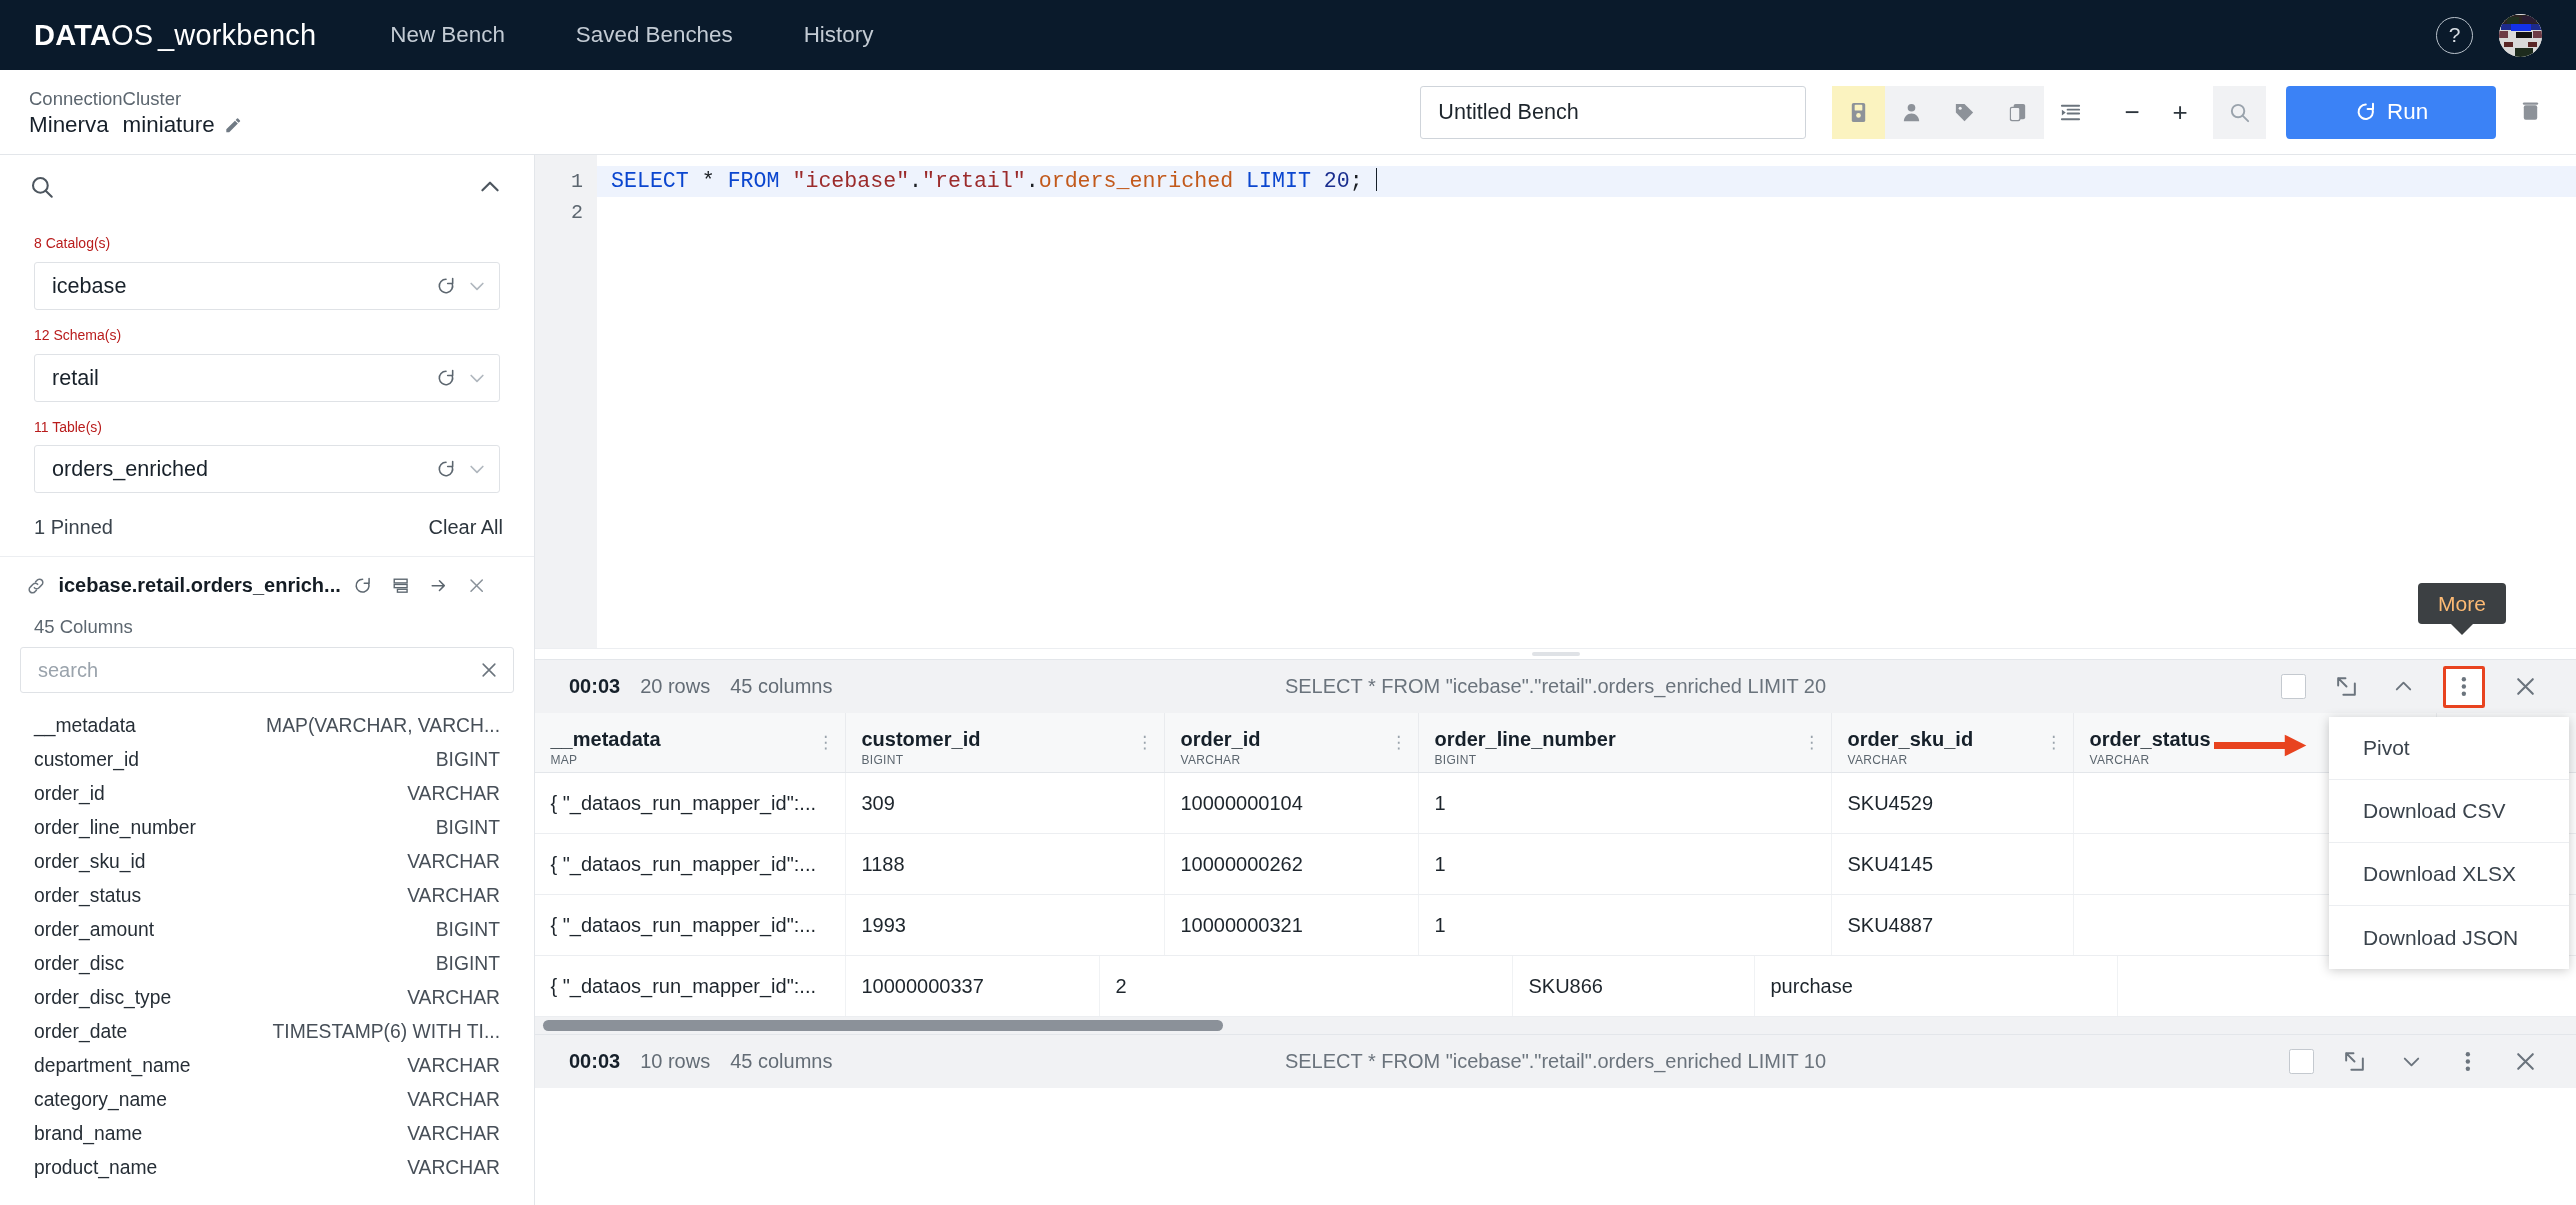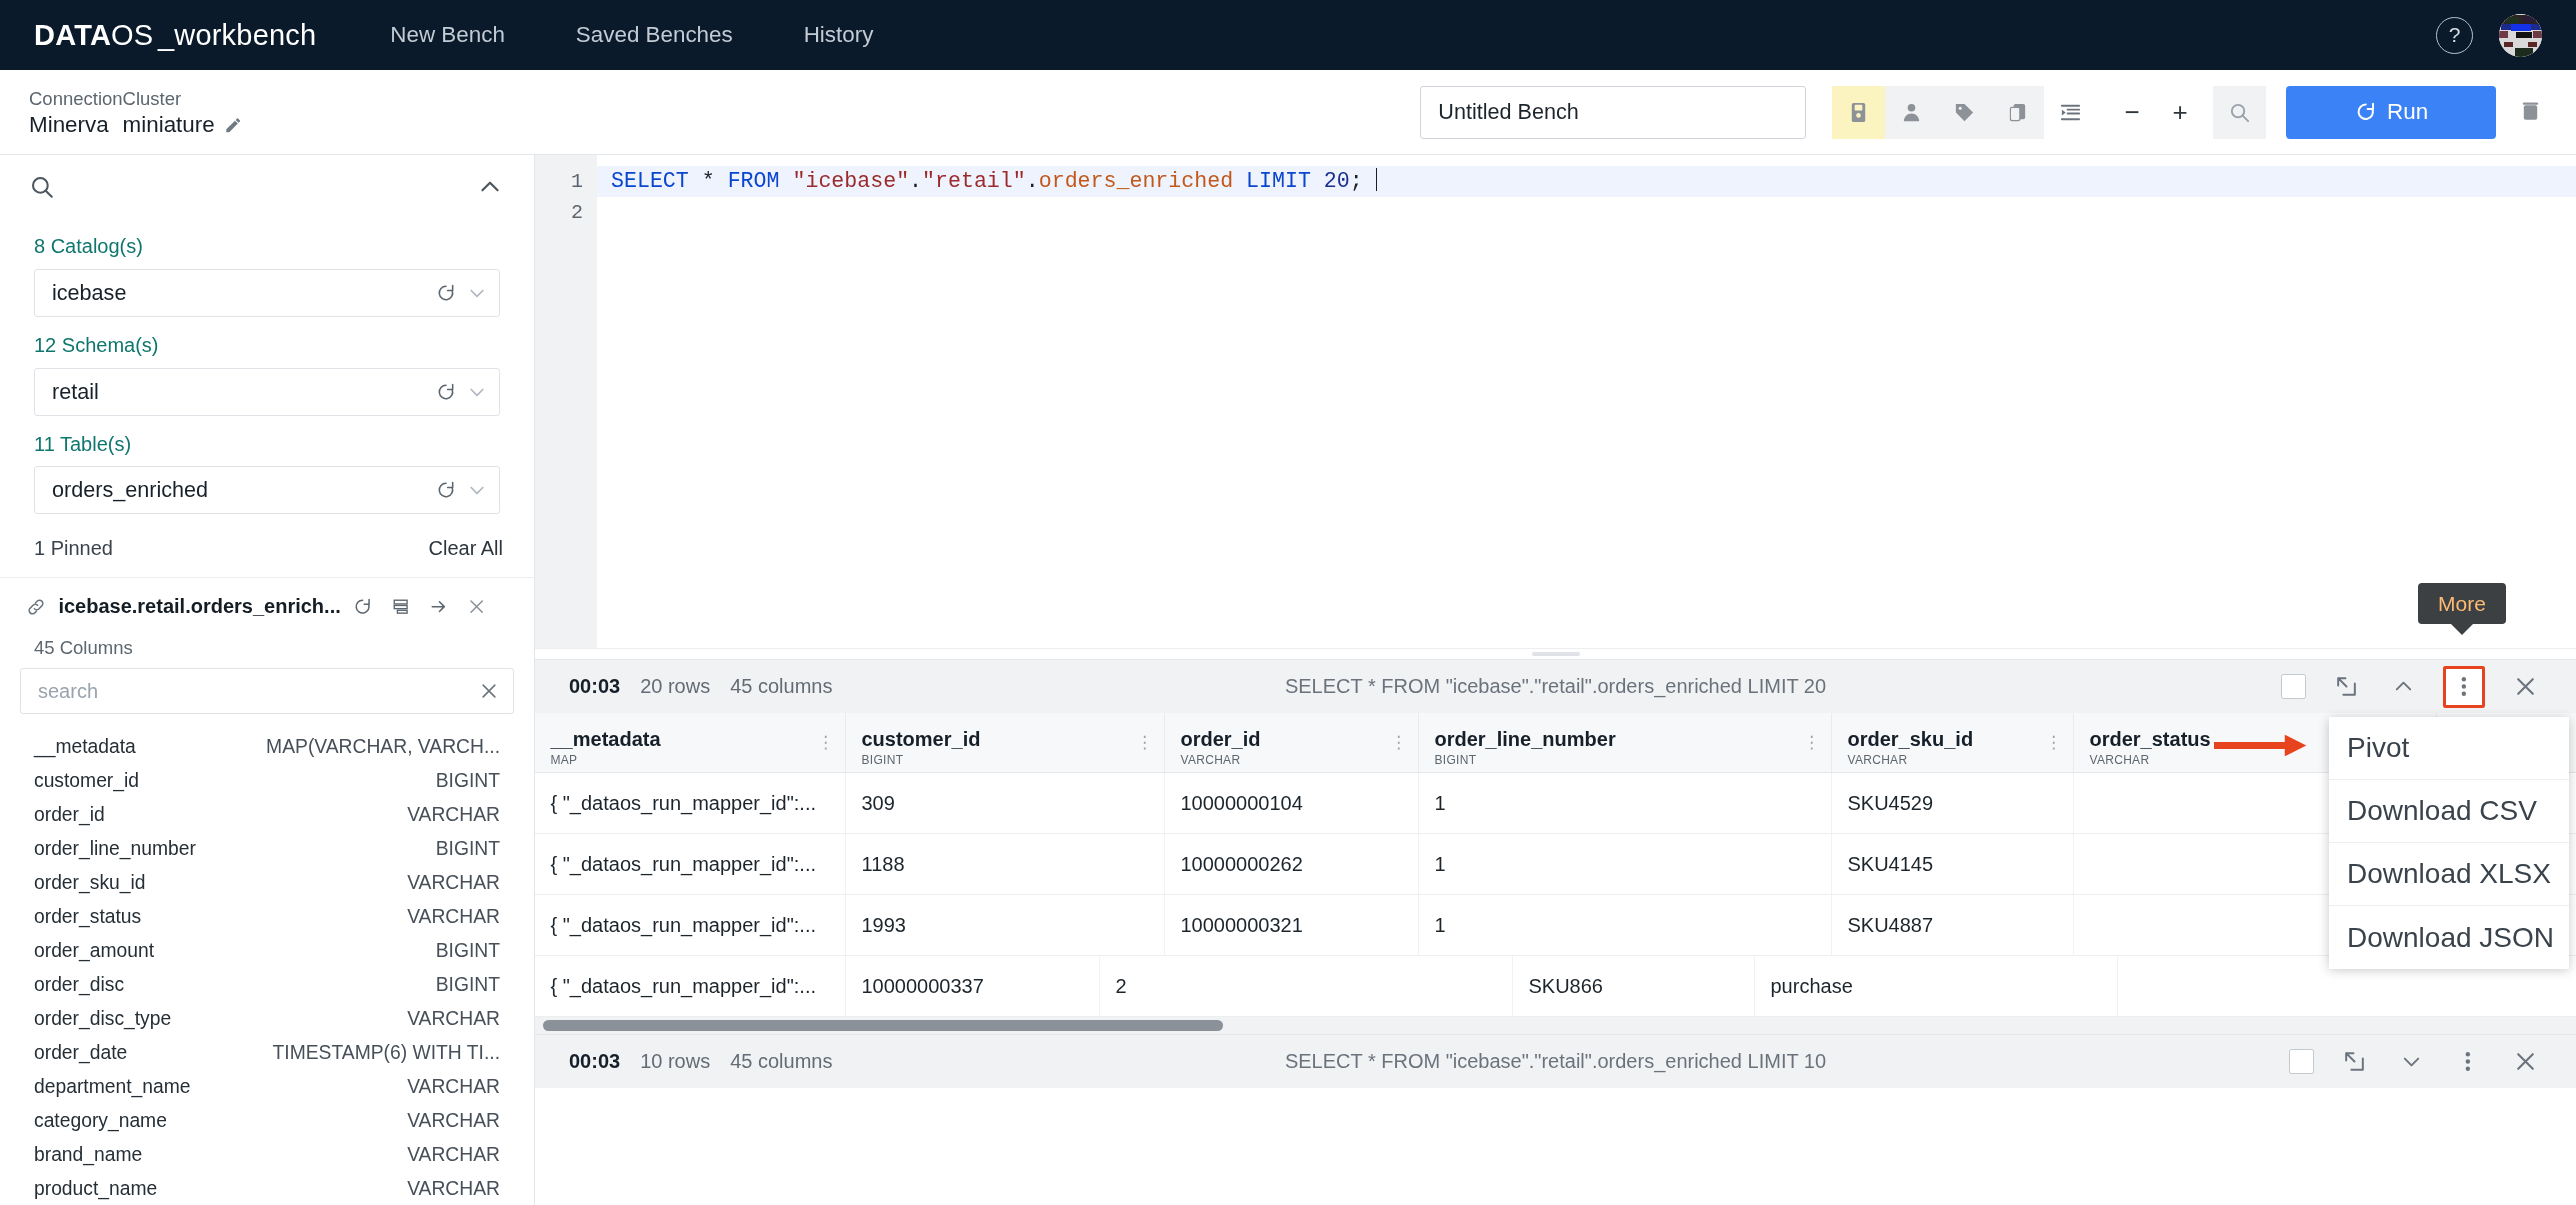--- a/index.html
+++ b/index.html
@@ -74,21 +74,21 @@
   
   .body { display: flex; height: calc(1205px - 155px); }
 
   
   .sidebar { width: 535px; border-right: 0.8px solid #e3e6ea; background: #fff; position: relative; }
   .sb-search-row {
     height: 63px; display: flex; align-items: center; justify-content: space-between;
     padding: 0 31px 0 29px;
   }
   .sb-sec { padding: 0 34px; }
-  .sb-lbl { font-size: 20px; color: #0f766e; margin: 17px 0 10.8px 0; }
+  .sb-lbl { font-size: 14px; color: #b91c1c; margin: 17px 0 10.8px 0; }
   .selectbox {
     height: 48px; border: 1.2px solid #dfe2e6; border-radius: 3.1px;
     display: flex; align-items: center; padding: 0 12.4px 0 17px; gap: 10.8px;
     cursor: pointer;
   }
   .selectbox .txt { font-size: 21.6px; color: #18212a; flex: 1; white-space: nowrap; overflow: hidden; }
   .pinned-row {
     display: flex; align-items: center; justify-content: space-between;
     padding: 23px 31px 17px 34px; border-bottom: 0.8px solid #eceef1;
   }
@@ -174,22 +174,22 @@
 
   .hscroll { height: 17px; background: #f1f2f4; position: relative; }
   .hscroll .thumb { position: absolute; left: 7.7px; top: 3.1px; height: 10.8px; width: 680px; background: #8b9199; border-radius: 5.4px; cursor: pointer; }
 
   
   .dropmenu {
     position: absolute; width: 240px; background: #fff;
     box-shadow: 0 2.3px 10.8px rgba(0,0,0,.22); z-index: 40;
   }
   .dropmenu .mi {
-    height: 63px; display: flex; align-items: center; padding-left: 18px;
-    font-size: 28px; color: #3a434c; border-bottom: 0.8px solid #eceef1; cursor: pointer;
+    height: 63px; display: flex; align-items: center; padding-left: 34px;
+    font-size: 21px; color: #3a434c; border-bottom: 0.8px solid #eceef1; cursor: pointer;
     white-space: nowrap;
   }
   .dropmenu .mi:last-child { border-bottom: none; }
 
   .tooltip {
     position: absolute; background: #3c4043; color: #fdba74; border-radius: 3.9px;
     padding: 8.5px 20px; font-size: 21px; z-index: 50; white-space: nowrap;
   }
   .tooltip:after {
     content: ""; position: absolute; left: 50%; transform: translateX(-50%);

